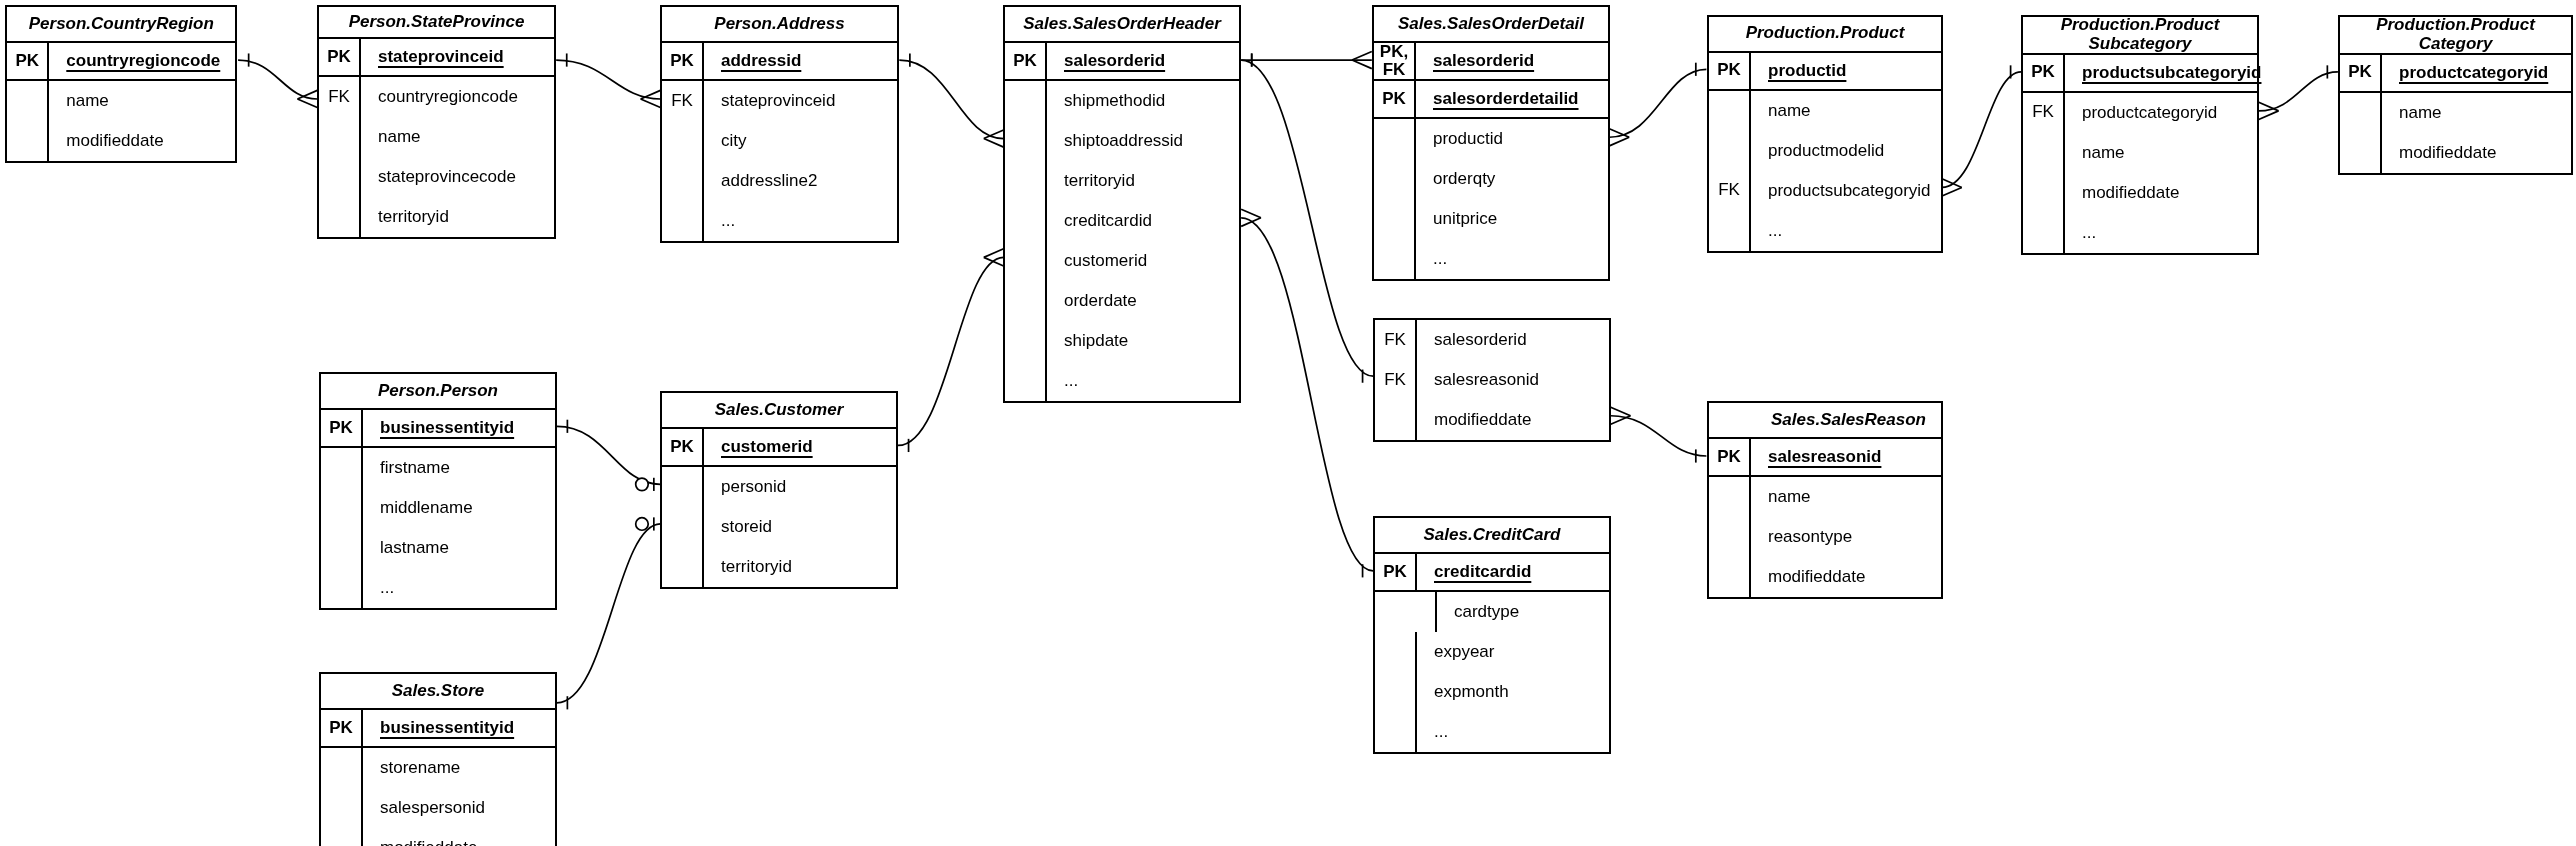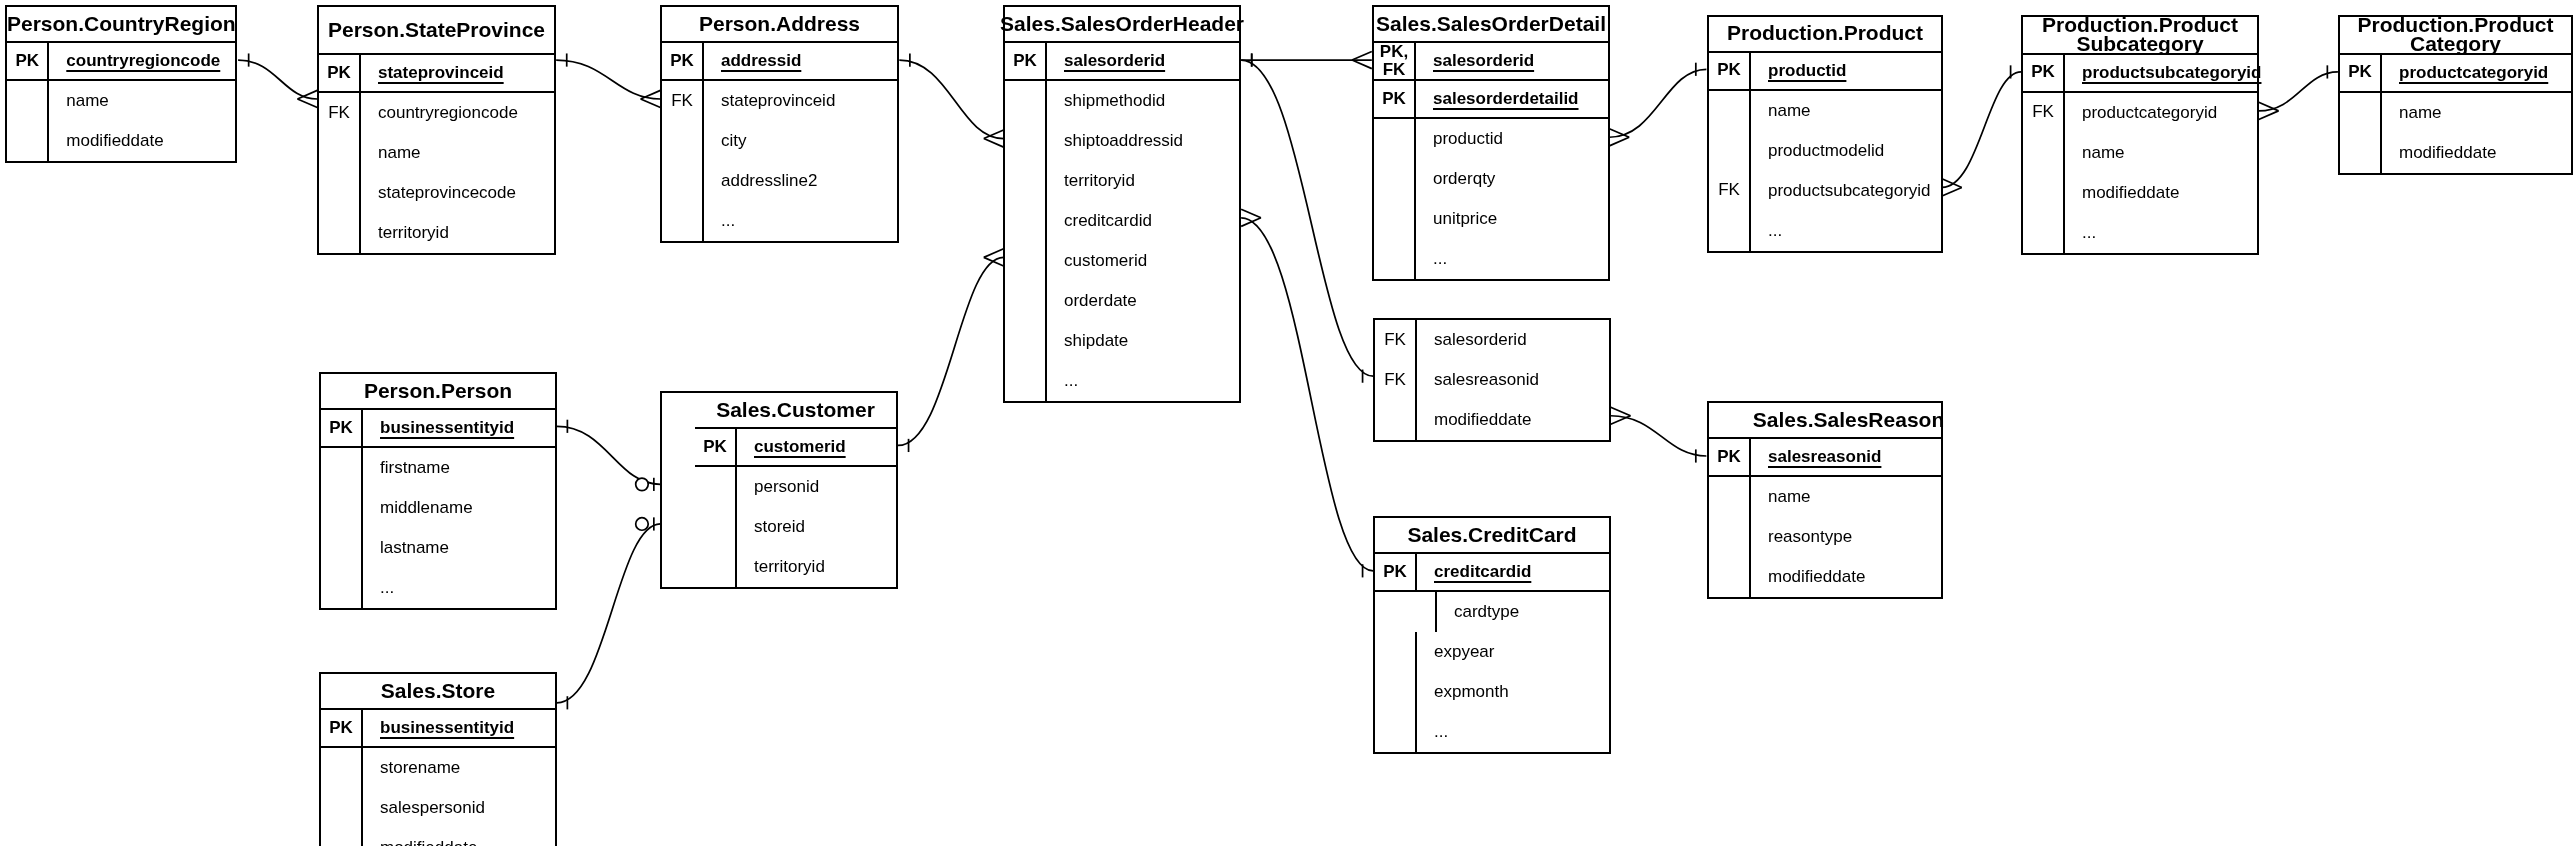--- a/index.html
+++ b/index.html
@@ -15,25 +15,26 @@
     background:#ffffff;
     border:2px solid #000;
     box-sizing:border-box;
   }
   .tbl-title{
     display:flex;
     flex-direction:column;
     justify-content:center;
     align-items:center;
     font-weight:bold;
-    font-size:21px;
+    font-size:17px;
     line-height:18.5px;
     border-bottom:2px solid #000;
     box-sizing:border-box;
     text-align:center;
+    font-style:italic;
   }
   .row{
     display:flex;
     box-sizing:border-box;
     align-items:stretch;
   }
   .row.keyrow{border-bottom:2px solid #000;}
   .kcol{
     flex:0 0 42px;
     width:42px;
@@ -91,21 +92,21 @@
         </div>
       </div>
       <div class="row" style="height: 40px;">
         <div class="kcol"></div>
         <div class="fcol">
           <span>modifieddate</span>
         </div>
       </div>
     </div>
     <div class="tbl" style="left: 317px; top: 5.3px; width: 239px;">
-      <div class="tbl-title" style="height: 48px;">
+      <div class="tbl-title" style="height: 32px;">
         <div>Person.StateProvince</div>
       </div>
       <div class="row keyrow" style="height: 38px;">
         <div class="kcol">
           <div>PK</div>
         </div>
         <div class="fcol">
           <span class="fname">stateprovinceid</span>
         </div>
       </div>
@@ -409,21 +410,21 @@
           <span>lastname</span>
         </div>
       </div>
       <div class="row" style="height: 40px;">
         <div class="kcol"></div>
         <div class="fcol">
           <span>...</span>
         </div>
       </div>
     </div>
-    <div class="tbl" style="left: 660px; top: 391px; width: 238px; padding-left: 33px;">
+    <div class="tbl" style="left: 660px; top: 391px; width: 238px;">
       <div class="tbl-title" style="height: 36px;">
         <div>Sales.Customer</div>
       </div>
       <div class="row keyrow" style="height: 38px;">
         <div class="kcol">
           <div>PK</div>
         </div>
         <div class="fcol">
           <span class="fname">customerid</span>
         </div>

